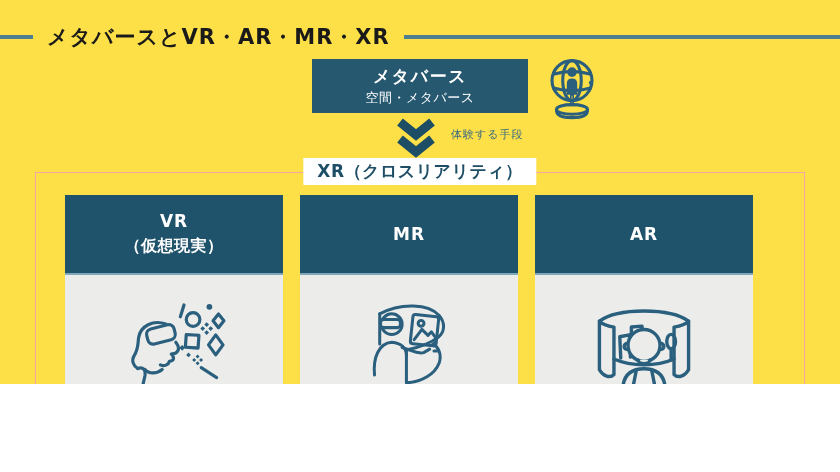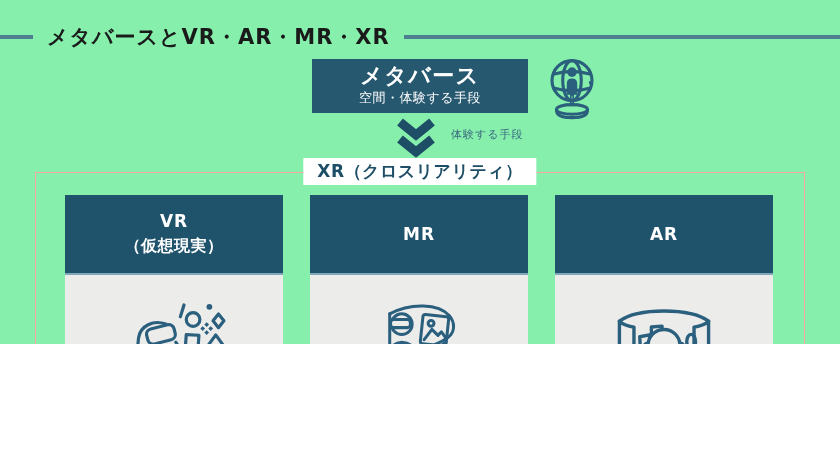--- a/index.html
+++ b/index.html
@@ -1,47 +1,47 @@
 <!DOCTYPE html>
 <html><head>
 <meta charset="utf-8">
 <style>
   html,body{margin:0;padding:0;background:#fff;}
   .canvas{
-    position:relative;width:840px;height:344px;background:#86efac;
+    position:relative;width:840px;height:384px;background:#fde047;
     font-family:"DejaVu Sans","Liberation Sans",sans-serif;overflow:hidden;
   }
   
   .header{position:absolute;left:0;right:0;top:22px;height:30px;display:flex;align-items:center;}
   .rule{height:4px;background:#4d7f91;}
   .rule-left{width:33px;margin-right:14px;}
   .rule-right{flex:1;margin-left:14px;}
   .title{font-size:21px;font-weight:bold;color:#1a1a1a;letter-spacing:1px;white-space:nowrap;}
 
   
   .meta-box{
     position:absolute;left:312px;top:59px;width:216px;height:54px;background:#26586f;
     color:#fff;display:flex;flex-direction:column;justify-content:center;align-items:center;text-align:center;
   }
-  .meta-label{font-size:22px;font-weight:bold;letter-spacing:1.5px;line-height:20px;}
+  .meta-label{font-size:17px;font-weight:bold;letter-spacing:1.5px;line-height:20px;}
   .meta-sub{font-size:13px;margin-top:3px;letter-spacing:0.5px;}
   .globe{position:absolute;left:535px;top:49px;width:74px;height:78px;}
 
   
   .chevron{position:absolute;left:396px;top:116px;width:40px;height:44px;}
   .arrow-label{position:absolute;left:451px;top:127px;font-size:11px;font-weight:400;color:#3a6a80;letter-spacing:1px;}
 
   
   .xr-box{position:absolute;left:35px;top:172px;width:770px;height:265px;border:1px solid #fca5a5;box-sizing:border-box;}
   .xr-label{
     position:absolute;top:-15px;left:50%;transform:translateX(-50%);
     background:#ffffff;padding:0 14px;font-size:17px;font-weight:bold;color:#1d4e66;
     line-height:27px;white-space:nowrap;letter-spacing:0.5px;
   }
-  .cards{position:absolute;left:29px;top:22px;display:flex;gap:27px;}
+  .cards{position:absolute;left:29px;top:22px;display:flex;gap:17px;}
   .card{width:218px;}
   .card-header{
     height:80px;background:#1f536b;color:#fff;box-sizing:border-box;
     display:flex;flex-direction:column;justify-content:center;align-items:center;text-align:center;
     border-bottom:2px solid #7fa8b8;
   }
   .card-name{font-size:17px;font-weight:bold;letter-spacing:1px;line-height:20px;}
   .card-sub{font-size:16px;font-weight:bold;margin-top:5px;letter-spacing:0.5px;}
   .card-body{height:138px;background:#ececeb;display:flex;align-items:center;justify-content:center;}
   svg{display:block;}
@@ -52,21 +52,21 @@
 <div class="canvas">
 
   <div class="header">
     <div class="rule rule-left"></div>
     <div class="title">メタバースとVR・AR・MR・XR</div>
     <div class="rule rule-right"></div>
   </div>
 
   <div class="meta-box">
     <div class="meta-label">メタバース</div>
-    <div class="meta-sub">空間・体験する手段</div>
+    <div class="meta-sub">空間・メタバース</div>
   </div>
 
   <svg class="globe" viewBox="0 0 100 100">
     <g stroke="#2b5f7e" stroke-width="4.2" fill="none" stroke-linecap="round">
       <circle cx="50" cy="40" r="27"></circle>
       <ellipse cx="50" cy="40" rx="12.5" ry="27"></ellipse>
       <path d="M26 31 Q50 24 74 31"></path>
       <path d="M25 50 Q50 57 75 50"></path>
       <ellipse cx="50" cy="79" rx="21" ry="6.5"></ellipse>
       <path d="M29 80 q0 10 21 10 q21 0 21 -10"></path>

